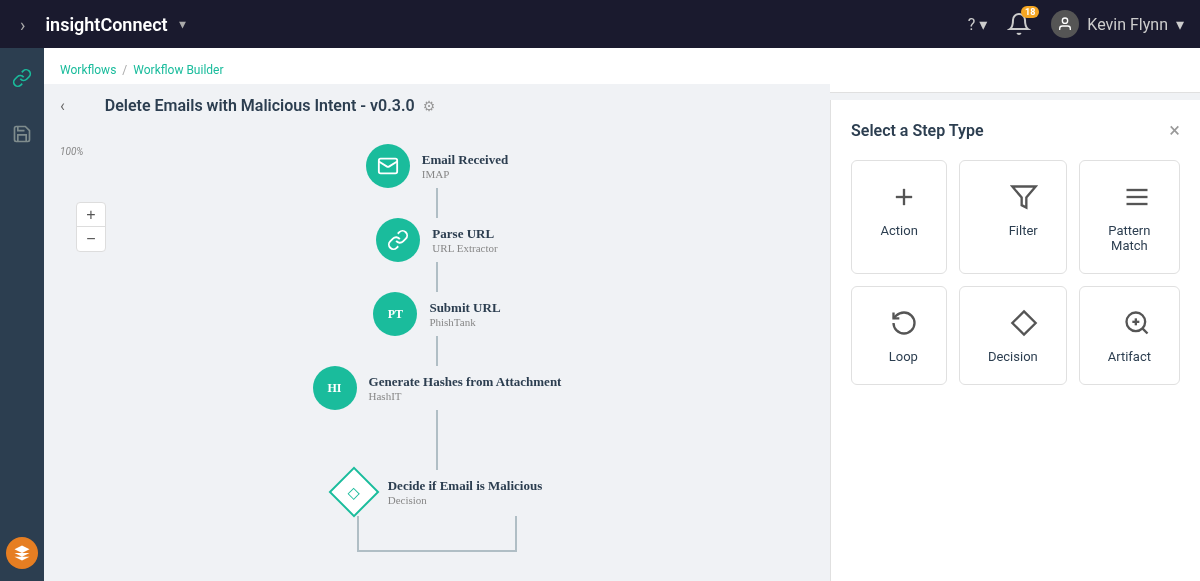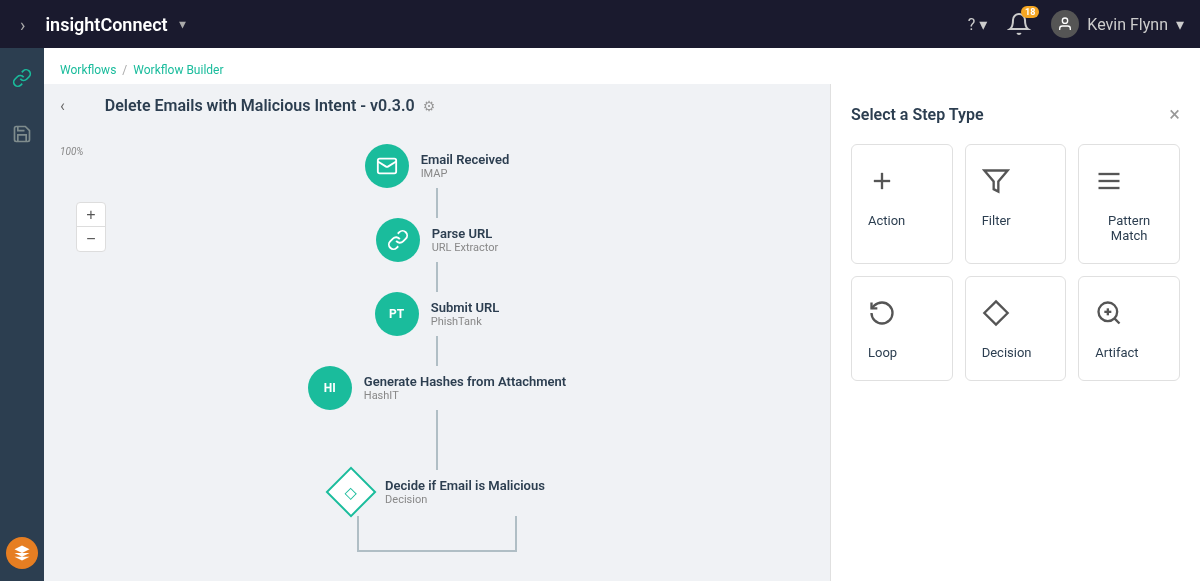--- a/index.html
+++ b/index.html
@@ -169,20 +169,21 @@
       text-align: center;
       margin-top: 4px;
       font-style: italic;
     }
 
     
     .workflow-canvas {
       position: absolute;
       left: 0; top: 50px; right: 0; bottom: 0;
       overflow-y: auto;
+      font-family: Liberation Serif, serif;
     }
     .workflow-nodes {
       display: flex;
       flex-direction: column;
       align-items: center;
       padding: 10px 0;
       position: relative;
     }
     .node-row {
       display: flex;
@@ -218,21 +219,21 @@
     
     .decision-node-wrapper {
       display: flex;
       flex-direction: column;
       align-items: center;
     }
 
     
     .right-panel {
       position: absolute;
-      right: 0; top: 36px; bottom: 0;
+      right: 0; top: 52px; bottom: 0;
       width: 370px;
       background: white;
       border-left: 1px solid #e0e0e0;
       padding: 20px;
     }
     .panel-header {
       display: flex;
       align-items: center;
       justify-content: space-between;
       margin-bottom: 20px;
@@ -250,25 +251,25 @@
     }
 
     .step-types-grid {
       display: grid;
       grid-template-columns: repeat(3, 1fr);
       gap: 12px;
     }
     .step-type-card {
       border: 1px solid #e0e0e0;
       border-radius: 6px;
-      padding: 20px 16px;
+      padding: 20px 28px;
       display: flex;
       flex-direction: column;
-      align-items: flex-start;
-      gap: 16px;
+      align-items: flex-end;
+      gap: 10px;
       cursor: pointer;
       transition: border-color 0.2s;
     }
     .step-type-icon {
       font-size: 24px;
       color: #555;
       display: flex; align-items: center; justify-content: center;
       height: 32px;
     }
     .step-type-label {

